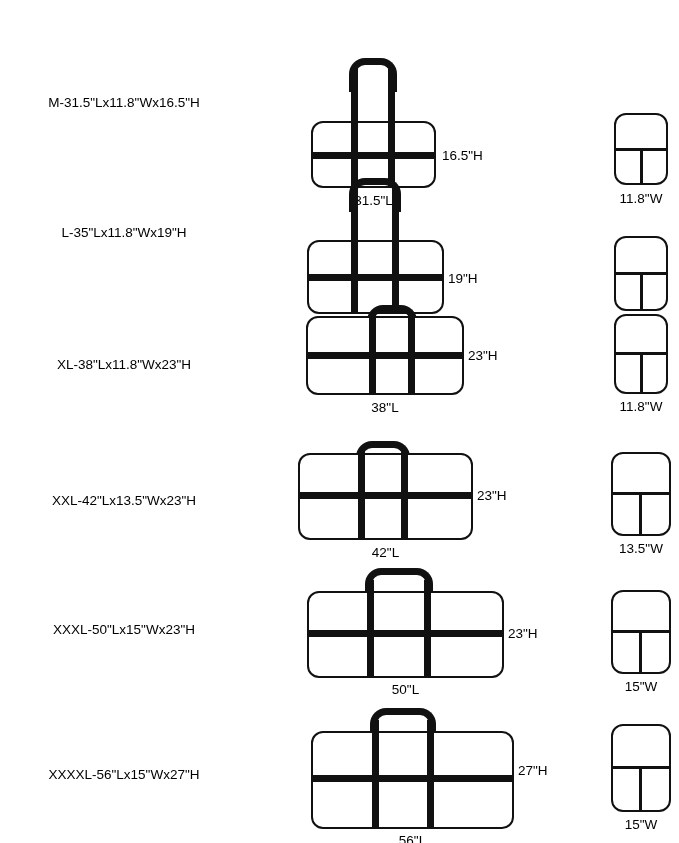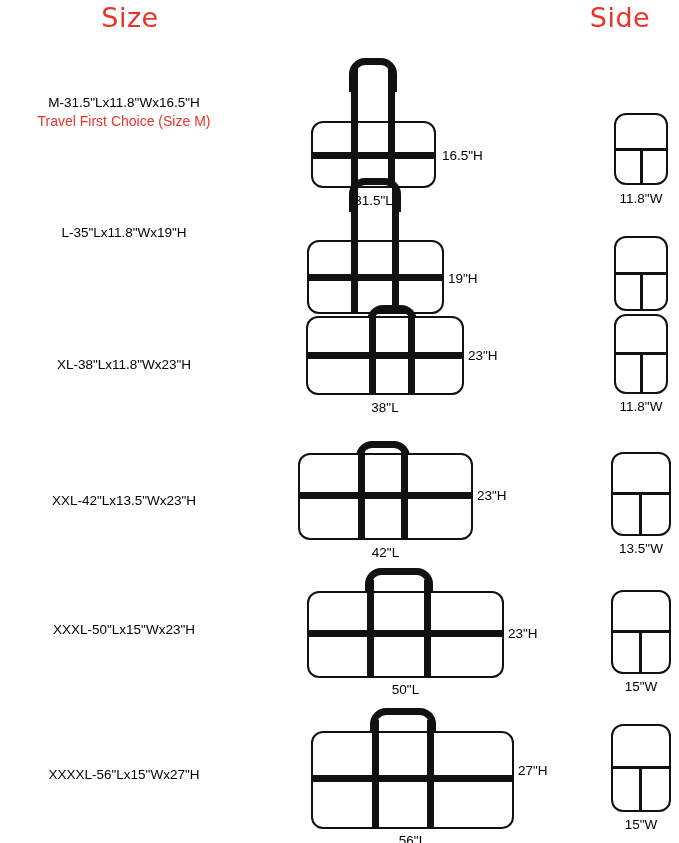--- a/index.html
+++ b/index.html
@@ -133,28 +133,25 @@
     white-space: nowrap;
     text-align: center;
   }
 </style>
 </head>
 <body>
 
 <div id="page">
 
   <div class="header">
-    <div class="header-cell header-size">Size</div>
-    <div class="header-cell header-side">Side</div>
   </div>
 
   <div class="row" style="top:55px; height:110px;">
     <div class="label-col" style="top:38px;">
       <div class="label-main">M-31.5"Lx11.8"Wx16.5"H</div>
-      <div class="label-sub">Travel First Choice (Size M)</div>
     </div>
 
     <div class="front-col" style="left:0; top:0;">
       <div class="handle" style="left:349px; top:3px; width:48px; height:34px;"></div>
       <div class="bag" style="left:311px; top:66px; width:125px; height:67px;"></div>
       <div class="strap-h" style="left:311px; top:97px; width:125px; height:7px;"></div>
       <div class="strap-v" style="left:351px; top:12px; width:7px; height:121px;"></div>
       <div class="strap-v" style="left:388px; top:12px; width:7px; height:121px;"></div>
       <div class="dim-h" style="left:442px; top:93px;">16.5"H</div>
       <div class="dim-l" style="left:311px; top:138px; width:125px;">31.5"L</div>

